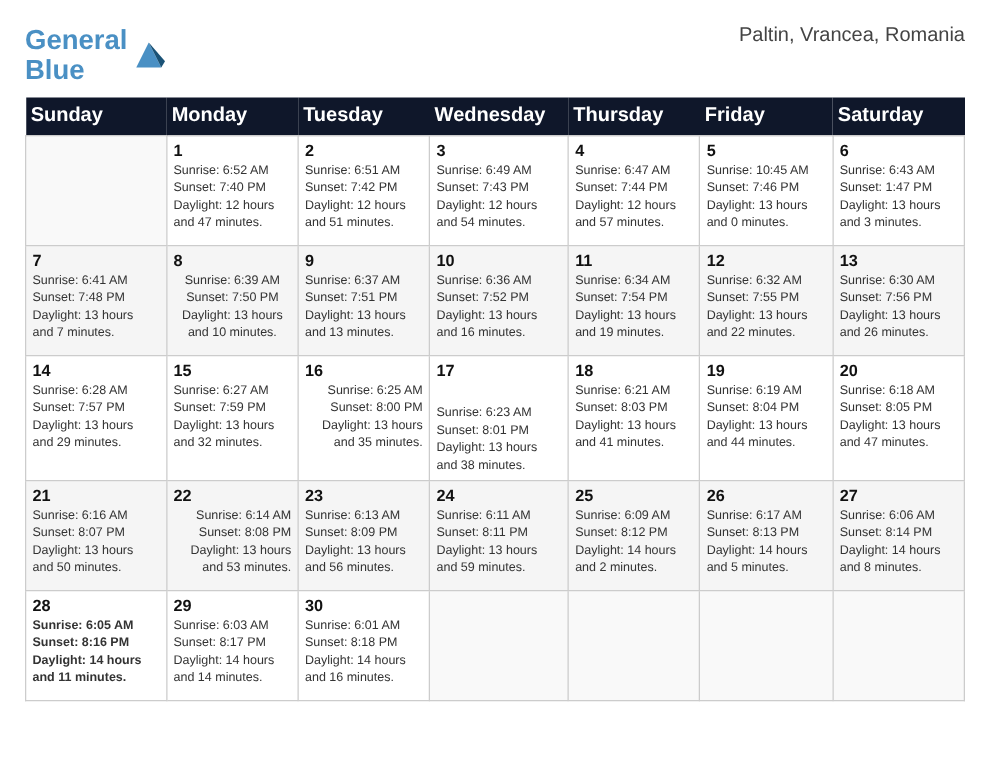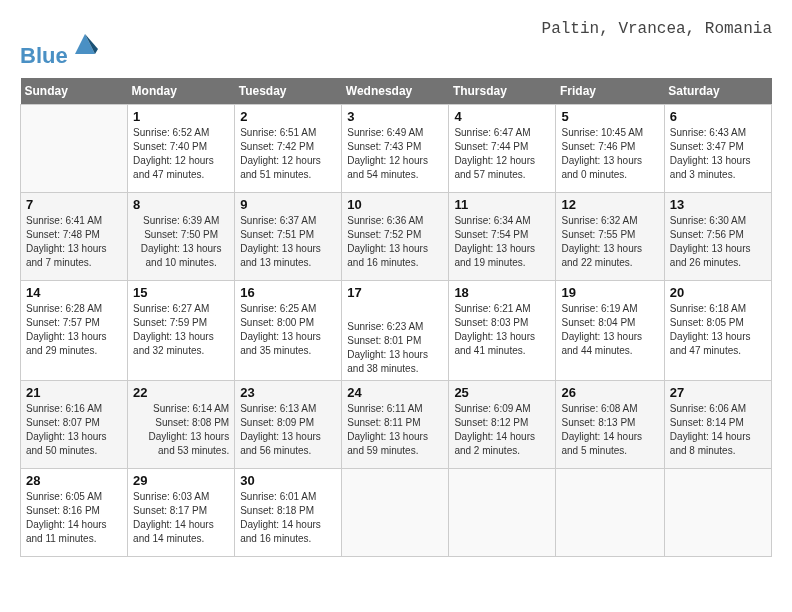--- a/index.html
+++ b/index.html
@@ -38,33 +38,32 @@
       text-align: right;
     }
     .month-title {
       font-size: 36px;
       font-weight: bold;
       color: #1a3a5c;
     }
     .subtitle {
       font-size: 16px;
       color: #444;
-      font-family: Liberation Mono, monospace;
     }
     table {
       width: 100%;
       border-collapse: collapse;
       font-size: 11px;
     }
     thead tr th {
-      background: #737373;
+      background: #0f172a;
       color: #fff;
       padding: 6px 4px;
       text-align: left;
-      font-size: 12px;
+      font-size: 16px;
       font-weight: bold;
     }
     tbody tr td {
       border: 1px solid #ccc;
       padding: 4px 5px;
       vertical-align: top;
       min-height: 80px;
       height: 88px;
     }
     tbody tr td:first-child {
@@ -92,21 +91,21 @@
     }
   </style>
 </head>
 <body>
 
 <div class="header">
   <div class="logo">
     <div>
       <div style="display:flex;align-items:center;">
         <div class="logo-text">
-          <br>
+          <span>General</span><br>
           <span style="color:#4a90c4;">Blue</span>
         </div>
         <svg class="logo-icon" viewBox="0 0 30 30">
           <polygon points="5,25 15,5 25,25" fill="#4a90c4"></polygon>
           <polygon points="15,5 28,20 25,25" fill="#1a5276"></polygon>
         </svg>
       </div>
     </div>
   </div>
   <div class="title-block">
@@ -160,21 +159,21 @@
         <td>
           <div class="day-num">5</div>
           <div class="day-info" style="white-space: pre-line;">Sunrise: 10:45 AM
 Sunset: 7:46 PM
 Daylight: 13 hours
 and 0 minutes.</div>
         </td>
         <td>
           <div class="day-num">6</div>
           <div class="day-info" style="white-space: pre-line;">Sunrise: 6:43 AM
-Sunset: 3:47 PM
+Sunset: 1:47 PM
 Daylight: 13 hours
 and 3 minutes.</div>
         </td>
       </tr>
       <tr>
         <td>
           <div class="day-num">7</div>
           <div class="day-info" style="white-space: pre-line;">Sunrise: 6:41 AM
 Sunset: 7:48 PM
 Daylight: 13 hours
@@ -233,21 +232,21 @@
         </td>
         <td>
           <div class="day-num">15</div>
           <div class="day-info" style="white-space: pre-line;">Sunrise: 6:27 AM
 Sunset: 7:59 PM
 Daylight: 13 hours
 and 32 minutes.</div>
         </td>
         <td>
           <div class="day-num">16</div>
-          <div class="day-info" style="white-space: pre-line;">Sunrise: 6:25 AM
+          <div class="day-info" style="white-space: pre-line; text-align: right;">Sunrise: 6:25 AM
 Sunset: 8:00 PM
 Daylight: 13 hours
 and 35 minutes.</div>
         </td>
         <td>
           <div class="day-num">17</div>
           <div class="day-info" style="white-space: pre-line; margin-top: 20px;">Sunrise: 6:23 AM
 Sunset: 8:01 PM
 Daylight: 13 hours
 and 38 minutes.</div>
@@ -305,37 +304,37 @@
         </td>
         <td>
           <div class="day-num">25</div>
           <div class="day-info" style="white-space: pre-line;">Sunrise: 6:09 AM
 Sunset: 8:12 PM
 Daylight: 14 hours
 and 2 minutes.</div>
         </td>
         <td>
           <div class="day-num">26</div>
-          <div class="day-info" style="white-space: pre-line;">Sunrise: 6:08 AM
+          <div class="day-info" style="white-space: pre-line;">Sunrise: 6:17 AM
 Sunset: 8:13 PM
 Daylight: 14 hours
 and 5 minutes.</div>
         </td>
         <td>
           <div class="day-num">27</div>
           <div class="day-info" style="white-space: pre-line;">Sunrise: 6:06 AM
 Sunset: 8:14 PM
 Daylight: 14 hours
 and 8 minutes.</div>
         </td>
       </tr>
       <tr>
         <td>
           <div class="day-num">28</div>
-          <div class="day-info" style="white-space: pre-line;">Sunrise: 6:05 AM
+          <div class="day-info" style="white-space: pre-line; font-weight: bold;">Sunrise: 6:05 AM
 Sunset: 8:16 PM
 Daylight: 14 hours
 and 11 minutes.</div>
         </td>
         <td>
           <div class="day-num">29</div>
           <div class="day-info" style="white-space: pre-line;">Sunrise: 6:03 AM
 Sunset: 8:17 PM
 Daylight: 14 hours
 and 14 minutes.</div>

